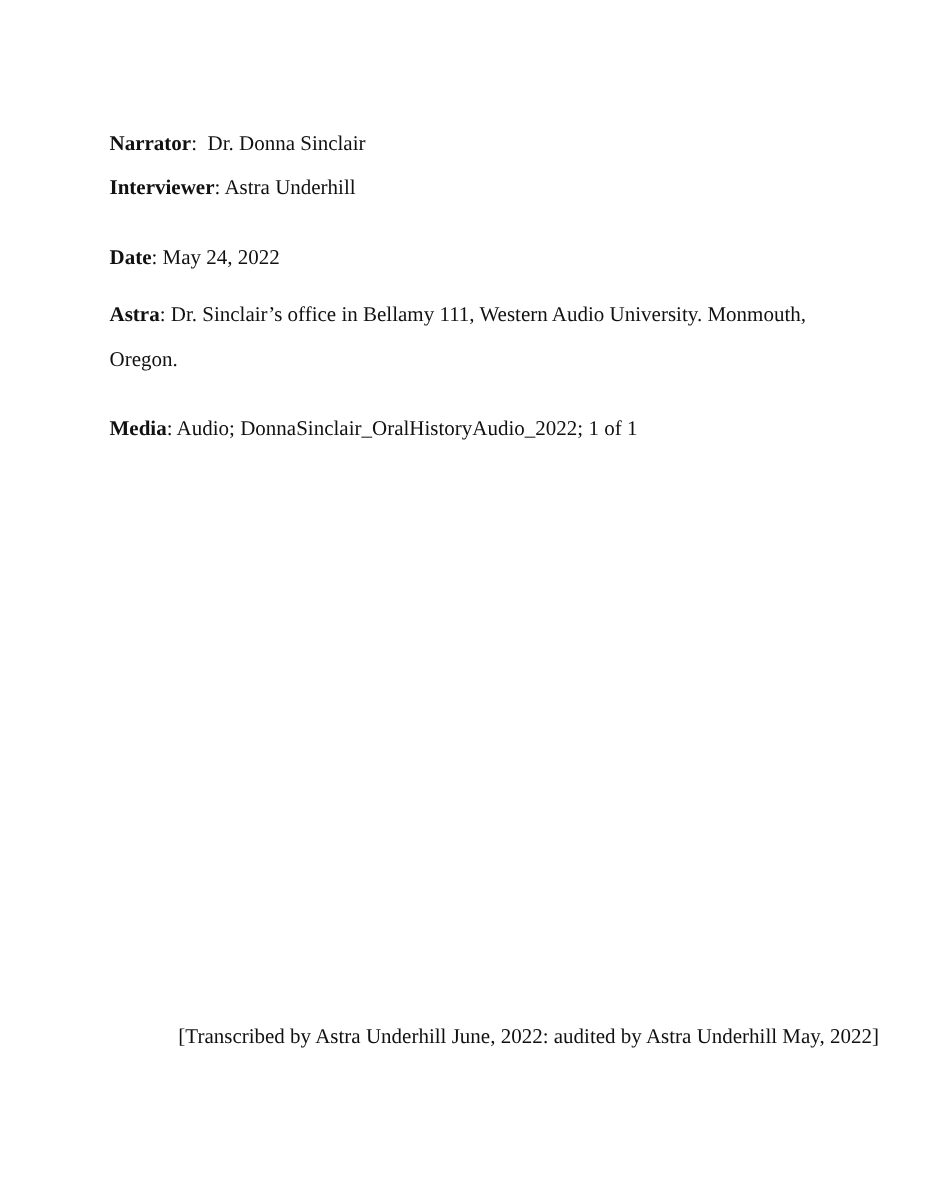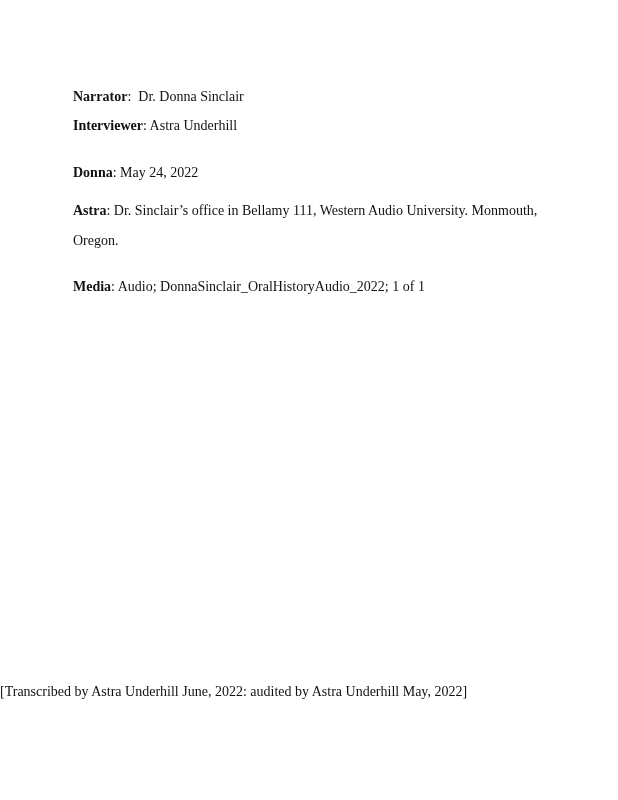--- a/index.html
+++ b/index.html
@@ -1,34 +1,34 @@
 <!DOCTYPE html>
 <html><head>
   <meta charset="utf-8">
   <style>
     html, body { margin: 0; padding: 0; background: #ffffff; }
     body { width: 618px; height: 800px; position: relative; overflow: hidden;
       font-family: "Liberation Serif", "DejaVu Serif", serif; color: #111111; font-size: 14px; }
     .line { position: absolute; left: 73px; white-space: nowrap; line-height: 16px; }
     .line b { font-weight: bold; margin-top: 32px; }
-    .footer { position: absolute; left: 0; width: 586px; text-align: left; top: 684px; white-space: nowrap; line-height: 16px; }
+    .footer { position: absolute; left: 0; width: 586px; text-align: right; top: 684px; white-space: nowrap; line-height: 16px; }
   </style>
 </head>
 <body>
 
 <div class="line" style="top:89px">
   <b>Narrator</b><span style="white-space:pre">:  </span><span>Dr. Donna Sinclair</span>
 </div>
 
 <div class="line" style="top:118px">
   <b>Interviewer</b><span style="white-space:pre">: </span><span>Astra Underhill</span>
 </div>
 
 <div class="line" style="top:165px">
-  <b>Donna</b><span style="white-space:pre">: </span><span>May 24, 2022</span>
+  <b>Date</b><span style="white-space:pre">: </span><span>May 24, 2022</span>
 </div>
 
 <div class="line" style="top:203px">
   <b>Astra</b><span style="white-space:pre">: </span><span>Dr. Sinclair’s office in Bellamy 111, Western Audio University. Monmouth,</span>
 </div>
 <div class="line" style="top:233px">Oregon.</div>
 
 <div class="line" style="top:279px">
   <b>Media</b><span style="white-space:pre">: </span><span>Audio; DonnaSinclair_OralHistoryAudio_2022; 1 of 1</span>
 </div>

